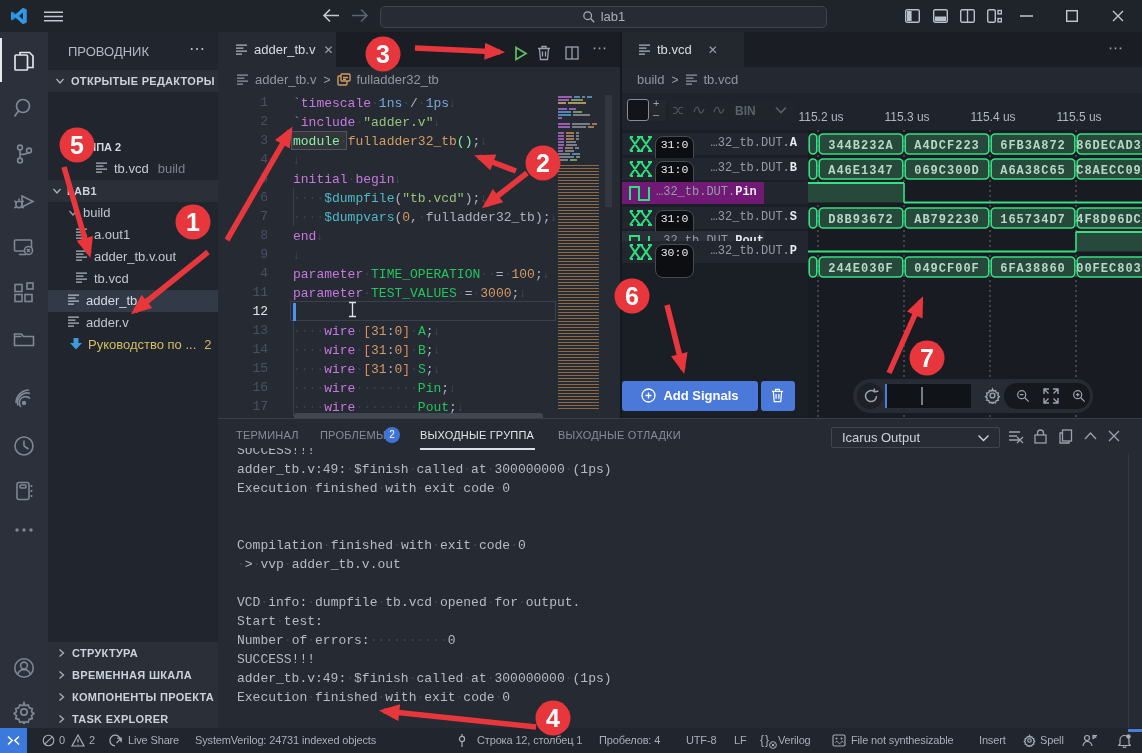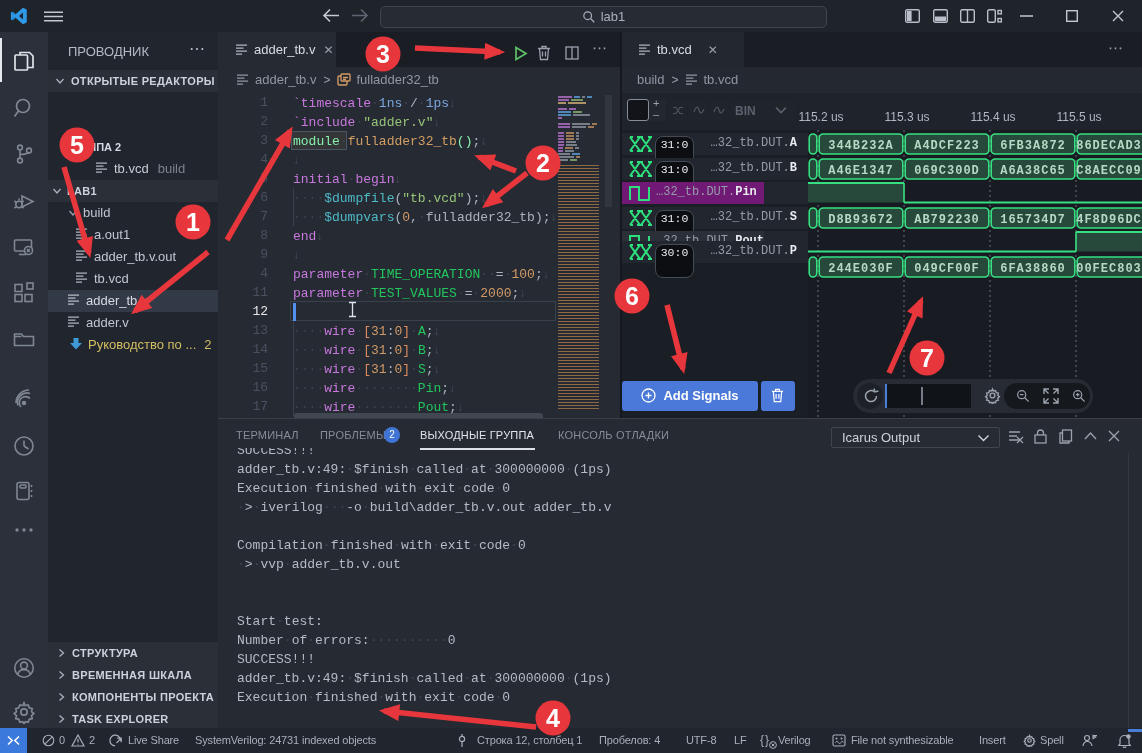--- a/index.html
+++ b/index.html
@@ -311,21 +311,21 @@
     <div class="codeline" style="top:0"><span class="pu">`timescale</span><i>·</i><span class="tm">1ns</span><i>·</i>/<i>·</i><span class="tm">1ps</span><i class="eol">↓</i></div>
     <div class="codeline" style="top:19px"><span class="pu">`include</span><i>·</i><span class="gr">"adder.v"</span><i class="eol">↓</i></div>
     <div class="codeline" style="top:38px"><span class="ye">module</span><i>·</i><span style="color:#d29e63">fulladder32_tb</span><span class="ye">()</span>;<i class="eol">↓</i></div>
     <div class="codeline" style="top:57px"><i class="eol">↓</i></div>
     <div class="codeline" style="top:76px"><span class="pu">initial</span><i>·</i><span class="pu">begin</span><i class="eol">↓</i></div>
     <div class="codeline" style="top:95px"><i>····</i><span style="color:#4dbac8">$dumpfile</span>(<span class="gr">"tb.vcd"</span>);<i class="eol">↓</i></div>
     <div class="codeline" style="top:114px"><i>····</i><span style="color:#4dbac8">$dumpvars</span>(<span class="or">0</span>,<i>·</i>fulladder32_tb);<i class="eol">↓</i></div>
     <div class="codeline" style="top:133px"><span class="pu">end</span><i class="eol">↓</i></div>
     <div class="codeline" style="top:152px"><i class="eol">↓</i></div>
     <div class="codeline" style="top:171px"><span class="pu">parameter</span><i>·</i><span class="wh">TIME_OPERATION</span><i>··</i>=<i>·</i><span class="or">100</span>;<i class="eol">↓</i></div>
-    <div class="codeline" style="top:190px"><span class="pu">parameter</span><i>·</i><span class="wh">TEST_VALUES</span><i>·</i>=<i>·</i><span class="or">2000</span>;<i class="eol">↓</i></div>
+    <div class="codeline" style="top:190px"><span class="pu">parameter</span><i>·</i><span class="wh">TEST_VALUES</span><i>·</i>=<i>·</i><span class="or">3000</span>;<i class="eol">↓</i></div>
     <div class="codeline" style="top:209px"></div>
     <div class="codeline" style="top:228px"><i>····</i><span class="pu">wire</span><i>·</i><span class="rd">[</span><span class="or">31</span>:<span class="or">0</span><span class="rd">]</span><i>·</i><span class="wh">A</span>;<i class="eol">↓</i></div>
     <div class="codeline" style="top:247px"><i>····</i><span class="pu">wire</span><i>·</i><span class="rd">[</span><span class="or">31</span>:<span class="or">0</span><span class="rd">]</span><i>·</i><span class="wh">B</span>;<i class="eol">↓</i></div>
     <div class="codeline" style="top:266px"><i>····</i><span class="pu">wire</span><i>·</i><span class="rd">[</span><span class="or">31</span>:<span class="or">0</span><span class="rd">]</span><i>·</i><span class="wh">S</span>;<i class="eol">↓</i></div>
     <div class="codeline" style="top:285px"><i>····</i><span class="pu">wire</span><i>········</i><span class="wh">Pin</span>;<i class="eol">↓</i></div>
     <div class="codeline" style="top:304px"><i>····</i><span class="pu">wire</span><i>········</i><span class="wh">Pout</span>;<i class="eol">↓</i></div>
     <div class="ab" style="left:75px;top:210px;width:2.5px;height:18px;background:#5290f0"></div>
     <svg class="ab" style="left:130px;top:208px" width="9" height="17" viewBox="0 0 9 17">
         <g stroke="#dfe4ea" stroke-width="1.3" fill="none">
           <path d="M1 1.5h7M1 15.5h7M4.5 1.5v14"></path>
@@ -593,21 +593,21 @@
         </svg>
     </div>
   </div>
 </div>
 <div class="ab" id="panel">
   <div class="ptab" style="left:18px">ТЕРМИНАЛ</div>
   <div class="ptab" style="left:102px">ПРОБЛЕМЫ</div>
   <div class="ab" style="left:166px;top:8px;width:16px;height:16px;border-radius:8px;background:#3f74d6;color:#fff;font-size:10px;text-align:center;line-height:16px">2</div>
   <div class="ptab" style="left:202px;color:#e1e5ea">ВЫХОДНЫЕ ГРУППА</div>
   <div class="ab" style="left:202px;top:29px;width:115px;height:1.5px;background:#dde1e7"></div>
-  <div class="ptab" style="left:340px">КОНСОЛЬ ОТЛАДКИ</div>
+  <div class="ptab" style="left:340px">ВЫХОДНЫЕ ОТЛАДКИ</div>
   <div class="ab" style="left:613px;top:8px;width:169px;height:21px;background:#272c34;border:1px solid #40454e;border-radius:2px;color:#ced3da;font-size:13px;line-height:19px"><span style="margin-left:10px">Icarus Output</span><svg class="ab" style="right:10px;top:7px" width="11" height="7">
         <path d="M.5.5l5 5 5-5" stroke="#ced3da" stroke-width="1.4" fill="none"></path>
       </svg></div>
   <svg class="ab" style="left:790px;top:11px" width="16" height="14">
       <g stroke="#9aa1ac" stroke-width="1.3" fill="none">
         <path d="M1 2h11M1 6h8M1 10h11"></path>
         <path d="M9 13l6-6M15 13L9 7"></path>
       </g>
     </svg>
   <svg class="ab" style="left:816px;top:10px" width="13" height="15">
@@ -626,25 +626,25 @@
       <path d="M1 8l5.5-6L12 8" stroke="#9aa1ac" stroke-width="1.4" fill="none"></path>
     </svg>
   <svg class="ab" style="left:890px;top:11px" width="12" height="12">
       <path d="M1 1l10 10M11 1L1 11" stroke="#9aa1ac" stroke-width="1.4" fill="none"></path>
     </svg>
   <div class="ab" style="left:910px;top:34px;width:1px;height:276px;background:#343941"></div>
   <div id="plines" style="position:absolute;left:0;top:29px;width:900px;height:281px;overflow:hidden">
   <div class="pline" style="top:-7px">SUCCESS!!!</div>
   <div class="pline" style="top:12px">adder_tb.v:49:<i>·</i>$finish<i>·</i>called<i>·</i>at<i>·</i>300000000<i>·</i>(1ps)</div>
   <div class="pline" style="top:31px">Execution<i>·</i>finished<i>·</i>with<i>·</i>exit<i>·</i>code<i>·</i>0</div>
-  <div class="pline" style="top:50px"><i>·</i>&gt;<i>·</i>iverilog<i>···</i>-o<i>·</i>build\adder_tb.v.out<i>·</i>adder_tb.v</div>
   <div class="pline" style="top:69px"></div>
   <div class="pline" style="top:88px">Compilation<i>·</i>finished<i>·</i>with<i>·</i>exit<i>·</i>code<i>·</i>0</div>
   <div class="pline" style="top:107px"><i>·</i>&gt;<i>·</i>vvp<i>·</i>adder_tb.v.out</div>
   <div class="pline" style="top:126px"></div>
+  <div class="pline" style="top:145px">VCD<i>·</i>info:<i>·</i>dumpfile<i>·</i>tb.vcd<i>·</i>opened<i>·</i>for<i>·</i>output.</div>
   <div class="pline" style="top:164px">Start<i>·</i>test:</div>
   <div class="pline" style="top:183px">Number<i>·</i>of<i>·</i>errors:<i>··········</i>0</div>
   <div class="pline" style="top:202px">SUCCESS!!!</div>
   <div class="pline" style="top:221px">adder_tb.v:49:<i>·</i>$finish<i>·</i>called<i>·</i>at<i>·</i>300000000<i>·</i>(1ps)</div>
   <div class="pline" style="top:240px">Execution<i>·</i>finished<i>·</i>with<i>·</i>exit<i>·</i>code<i>·</i>0</div>
   </div>
 </div>
 <div class="ab" id="statusbar">
   <div class="ab" style="left:0;top:0;width:27px;height:25px;background:#3c79dc"></div>
   <svg class="ab" style="left:7px;top:7px" width="13" height="11" viewBox="0 0 13 11">

